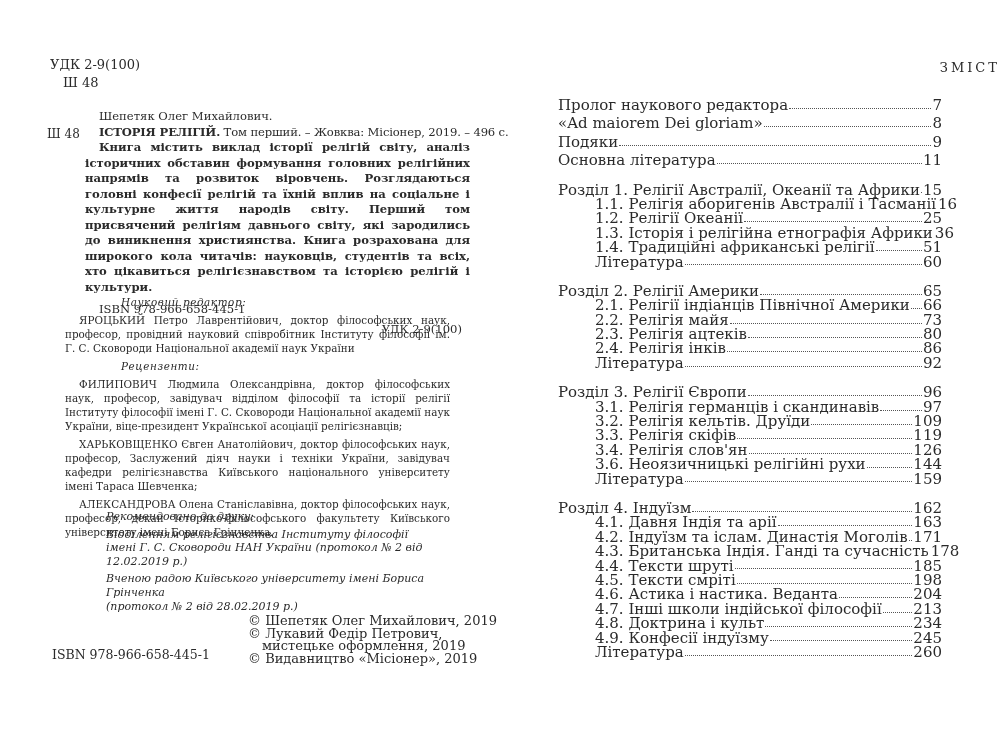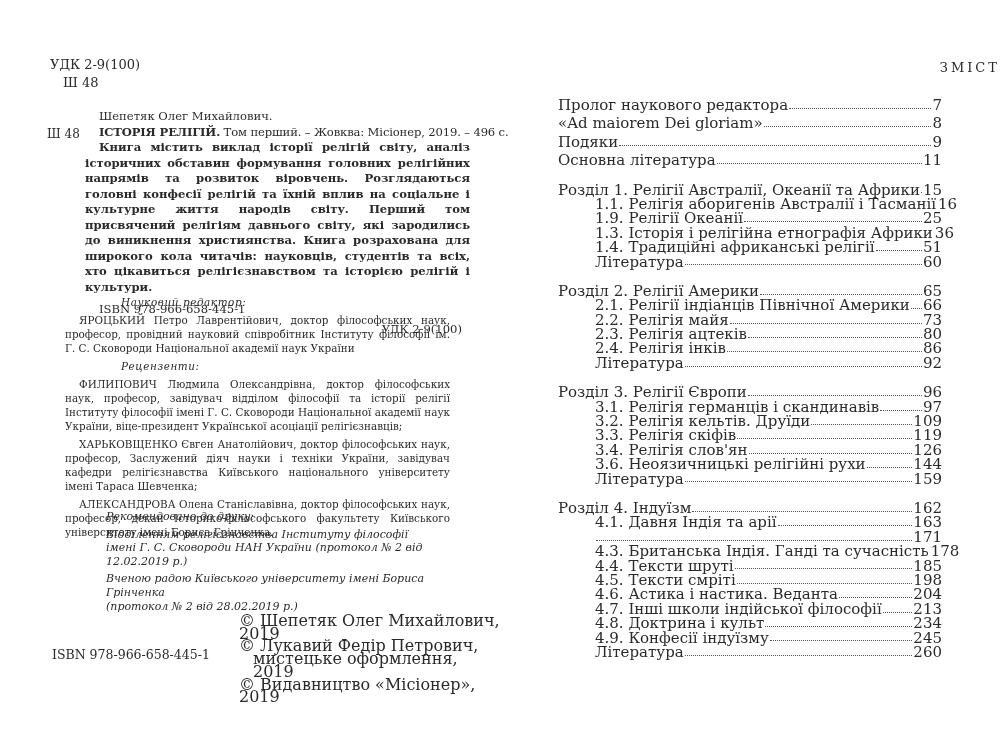--- a/index.html
+++ b/index.html
@@ -26,21 +26,21 @@
 
   .credits { position: absolute; left: 65px; top: 287px; width: 385px; font-size: 10.4px; line-height: 14px; }
   .credits .hdr { font-style: italic; padding-left: 56px; margin: 8px 0 4px 0; letter-spacing: 0.6px; }
   .credits p.person { text-align: justify; text-indent: 14px; margin: 0 0 4px 0; }
   .credits .hdr.rec { margin-top: 2px; }
 
   .recommend { position: absolute; left: 106px; top: 510px; width: 340px; font-size: 11px; line-height: 13.6px; font-style: italic; }
   .recommend p { margin: 0 0 4px 0; }
 
   .isbn-bottom { position: absolute; left: 52px; top: 647px; font-size: 12.5px; }
-  .copyrights { position: absolute; left: 239px; top: 615px; font-size: 16px; line-height: 12.7px; }
+  .copyrights { position: absolute; left: 248px; top: 615px; font-size: 13px; line-height: 12.7px; }
   .copyrights .cont { padding-left: 14px; }
 
   
   .toc-title { position: absolute; left: 0; width: 500px; top: 60px; text-align: right; font-size: 13px; letter-spacing: 3px; }
   .toc { position: absolute; left: 58px; top: 98px; width: 384px; font-size: 15px; }
   .toc-row { display: flex; align-items: baseline; height: 14.4px; line-height: 14.4px; }
   .toc-row .lbl { white-space: nowrap; }
   .toc-row .dots {
     flex: 1 1 auto; overflow: hidden; white-space: nowrap; margin: 0 1px;
     border-bottom: 1.3px dotted #555; height: 0; align-self: flex-end; margin-bottom: 3.5px;
@@ -132,21 +132,21 @@
         <span class="lbl">Розділ 1. Релігії Австралії, Океанії та Африки</span>
         <span class="dots"></span>
         <span class="pg">15</span>
       </div>
       <div class="toc-row sub">
         <span class="lbl">1.1. Релігія аборигенів Австралії і Тасманії</span>
         <span class="dots"></span>
         <span class="pg">16</span>
       </div>
       <div class="toc-row sub">
-        <span class="lbl">1.9. Релігії Океанії</span>
+        <span class="lbl">1.2. Релігії Океанії</span>
         <span class="dots"></span>
         <span class="pg">25</span>
       </div>
       <div class="toc-row sub">
         <span class="lbl">1.3. Історія і релігійна етнографія Африки</span>
         <span class="dots"></span>
         <span class="pg">36</span>
       </div>
       <div class="toc-row sub">
         <span class="lbl">1.4. Традиційні африканські релігії</span>
@@ -230,20 +230,21 @@
         <span class="lbl">Розділ 4. Індуїзм</span>
         <span class="dots"></span>
         <span class="pg">162</span>
       </div>
       <div class="toc-row sub">
         <span class="lbl">4.1. Давня Індія та арії</span>
         <span class="dots"></span>
         <span class="pg">163</span>
       </div>
       <div class="toc-row sub">
+        <span class="lbl">4.2. Індуїзм та іслам. Династія Моголів</span>
         <span class="dots"></span>
         <span class="pg">171</span>
       </div>
       <div class="toc-row sub">
         <span class="lbl">4.3. Британська Індія. Ганді та сучасність</span>
         <span class="dots"></span>
         <span class="pg">178</span>
       </div>
       <div class="toc-row sub">
         <span class="lbl">4.4. Тексти шруті</span>

